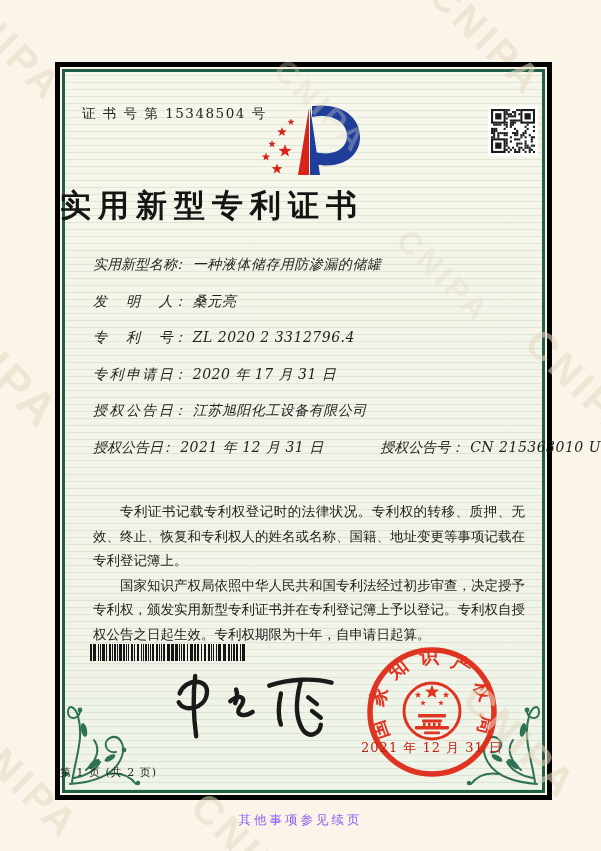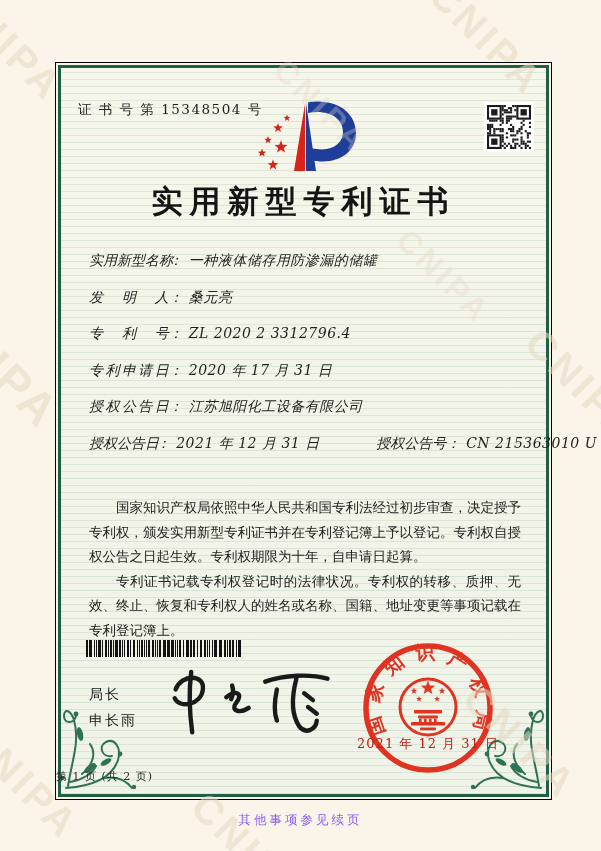--- a/index.html
+++ b/index.html
@@ -24,21 +24,21 @@
     transform-origin:left top;
     opacity:.55;
     z-index:3;
     pointer-events:none;
     white-space:nowrap;
   }
 
   
   .certificate{
     position:absolute; left:55px; top:62px; width:497px; height:738px;
-    border:1px solid #000000;
+    border:5px solid #000000;
     z-index:2;
   }
   .cert-inner-border{
     position:absolute; inset:2px;
     border:3px solid #205f45;
   }
   .cert-bg{
     position:absolute; inset:5px;
     background:
       repeating-linear-gradient(0deg,
@@ -55,21 +55,21 @@
   .cert-no{
     position:absolute; left:22px; top:38px;
     font-size:13.5px; letter-spacing:1.5px; color:#1f1f1f;
   }
 
   .logo{ position:absolute; left:188px; top:34px; width:120px; height:80px; }
   .qr{ position:absolute; left:428px; top:39px; width:50px; height:50px; background:#fff; padding:3px; }
 
   .title{
     position:absolute; left:0; top:118px; width:100%;
-    text-align:center; font-size:31px; font-weight:bold;
+    font-size:31px; font-weight:bold;
     letter-spacing:7px; color:#141414;
   }
 
   .fields{ position:absolute; left:33px; top:186px; width:440px; font-size:14px;font-style:italic; }
   .field-row{ height:22px; line-height:22px; margin-bottom:14.5px; white-space:nowrap; }
   .f-label{
     display:inline-block; width:5.7em;
     text-align:justify; text-align-last:justify;
     color:#1f1f1f;
   }
@@ -330,22 +330,22 @@
         <div class="field-row">
           <span class="f-label">授权公告日</span><span class="f-colon">：</span><span class="f-value">江苏旭阳化工设备有限公司</span>
         </div>
         <div class="field-row">
           <span><span class="f-label" style="width:4.8em">授权公告日</span><span class="f-colon">：</span><span class="f-value">2021 年 12 月 31 日</span></span>
           <span class="pair2"><span>授权公告号</span><span class="f-colon">：</span><span class="f-value">CN 215363010 U</span></span>
         </div>
       </div>
 
       <div class="paras">
+        <p>专利证书记载专利权登记时的法律状况。专利权的转移、质押、无效、终止、恢复和专利权人的姓名或名称、国籍、地址变更等事项记载在专利登记簿上。</p>
         <p>国家知识产权局依照中华人民共和国专利法经过初步审查，决定授予专利权，颁发实用新型专利证书并在专利登记簿上予以登记。专利权自授权公告之日起生效。专利权期限为十年，自申请日起算。</p>
-        <p>专利证书记载专利权登记时的法律状况。专利权的转移、质押、无效、终止、恢复和专利权人的姓名或名称、国籍、地址变更等事项记载在专利登记簿上。</p>
       </div>
 
       <svg class="barcode" id="barcode" viewBox="0 0 158 17" preserveAspectRatio="none">
           <rect x="0" y="0" width="2" height="17" fill="#141414"></rect>
           <rect x="3" y="0" width="3" height="17" fill="#141414"></rect>
           <rect x="8" y="0" width="1" height="17" fill="#141414"></rect>
           <rect x="10" y="0" width="1" height="17" fill="#141414"></rect>
           <rect x="12" y="0" width="3" height="17" fill="#141414"></rect>
           <rect x="16" y="0" width="1" height="17" fill="#141414"></rect>
           <rect x="19" y="0" width="2" height="17" fill="#141414"></rect>
@@ -388,24 +388,20 @@
           <rect x="128" y="0" width="3" height="17" fill="#141414"></rect>
           <rect x="133" y="0" width="3" height="17" fill="#141414"></rect>
           <rect x="138" y="0" width="2" height="17" fill="#141414"></rect>
           <rect x="141" y="0" width="1" height="17" fill="#141414"></rect>
           <rect x="143" y="0" width="2" height="17" fill="#141414"></rect>
           <rect x="146" y="0" width="2" height="17" fill="#141414"></rect>
           <rect x="150" y="0" width="1" height="17" fill="#141414"></rect>
           <rect x="152" y="0" width="3" height="17" fill="#141414"></rect>
         </svg>
 
-      <div class="sign-block">
-        <div>局长</div>
-        <div>申长雨</div>
-      </div>
 
       <svg class="signature" viewBox="0 0 190 80">
         <g fill="none" stroke="#1a1a1a" stroke-width="4.5" stroke-linecap="round">
           <path d="M30,6 C28,22 28,46 31,68"></path>
           <path d="M14,24 C20,8 44,8 42,24 C40,40 18,44 13,33"></path>
           <path d="M72,20 C74,26 73,30 71,34"></path>
           <path d="M66,32 C76,24 84,28 76,38 C70,46 80,49 89,43"></path>
           <path d="M106,16 C126,9 152,8 170,13"></path>
           <path d="M118,24 C115,38 115,48 118,56"></path>
           <path d="M138,13 C133,32 133,50 141,62 C147,70 158,66 159,56"></path>

